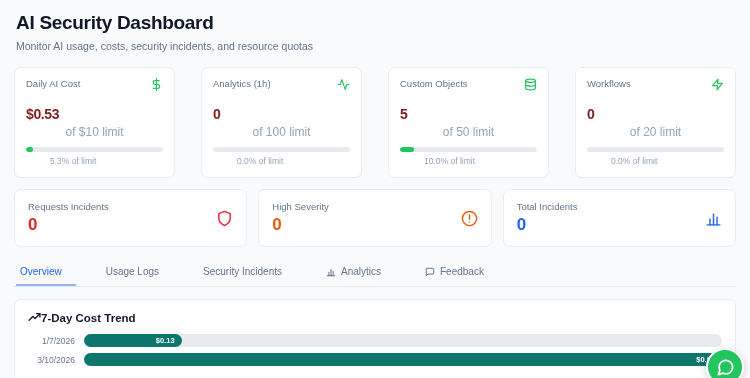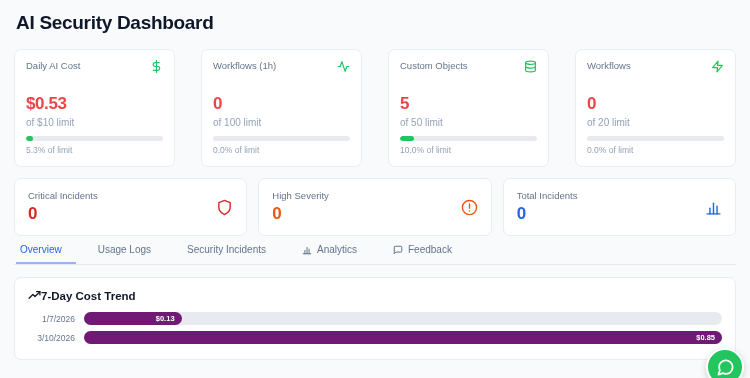--- a/index.html
+++ b/index.html
@@ -21,38 +21,38 @@
   }
 
   
   .quota-row { display: flex; gap: 26px; margin-top: 15px; }
   .quota-card {
     flex: 1; background: #ffffff; border: 1px solid #e8edf3; border-radius: 7px;
     padding: 10px 11px 11px 11px; min-height: 77px;
   }
   .quota-top { display: flex; align-items: flex-start; justify-content: space-between; }
   .quota-label { font-size: 9.5px; color: #64748b; }
-  .quota-value { font-size: 17px; font-weight: bold; color: #ef4444; margin-top: 21px; letter-spacing: -0.4px; }
-  .quota-limit { font-size: 10px; color: #94a3b8; margin-top: 3px; }
+  .quota-value { font-size: 14px; font-weight: bold; color: #7f1d1d; margin-top: 15px; letter-spacing: -0.4px; }
+  .quota-limit { font-size: 12px; color: #94a3b8; margin-top: 3px; text-align: center; }
   .bar-track { height: 5px; background: #e7eaee; border-radius: 3px; margin-top: 8px; overflow: hidden; }
   .bar-fill { height: 100%; background: #22c55e; border-radius: 3px; }
-  .quota-pct { font-size: 8.5px; color: #94a3b8; margin-top: 4px; }
+  .quota-pct { font-size: 8.5px; color: #94a3b8; margin-top: 4px; margin-left: 24px; }
 
   
   .incident-row { display: flex; gap: 11px; margin-top: 11px; }
   .incident-card {
     flex: 1; background: #ffffff; border: 1px solid #e8edf3; border-radius: 7px;
     padding: 11px 13px; min-height: 55px;
     display: flex; align-items: center; justify-content: space-between;
   }
   .incident-label { font-size: 9.5px; color: #64748b; }
   .incident-value { font-size: 17px; font-weight: bold; margin-top: 3px; letter-spacing: -0.3px; }
 
   
-  .tabs { display: flex; align-items: flex-end; gap: 8px; margin-top: 4px;
+  .tabs { display: flex; align-items: flex-end; gap: 16px; margin-top: 15px;
           border-bottom: 1px solid #e5e9ef; padding-left: 2px; }
   .tab {
     display: flex; align-items: center; gap: 5px;
     font-size: 10px; color: #64748b; padding: 4px 14px 7px 14px;
     border-bottom: 2px solid transparent; cursor: pointer; white-space: nowrap;
   }
   .tab:first-child { padding-left: 4px; }
   .tab.active { color: #2563eb; border-bottom-color: #93b4f5; font-weight: normal; }
 
   
@@ -60,41 +60,42 @@
     background: #ffffff; border: 1px solid #e8edf3; border-radius: 7px;
     margin-top: 12px; padding: 11px 13px 9px 13px;
   }
   .panel-title { display: flex; align-items: center; gap: 0;
     font-size: 11.5px; font-weight: bold; color: #0f172a; }
   .chart { margin-top: 10px; }
   .chart-row { display: flex; align-items: center; margin-bottom: 6px; }
   .chart-label { width: 56px; text-align: right; font-size: 8.5px; color: #64748b;
                  padding-right: 9px; flex: none; }
   .chart-track { flex: 1; height: 13px; background: #e7eaee; border-radius: 7px; position: relative; }
-  .chart-bar { height: 13px; background: #701a75; border-radius: 7px;
+  .chart-bar { height: 13px; background: #0f766e; border-radius: 7px;
                display: flex; align-items: center; justify-content: flex-end;
                padding-right: 7px; color: #ffffff; font-size: 7.5px; font-weight: bold; }
 
   
   .fab {
     position: absolute; right: 6px; bottom: -8px;
     width: 38px; height: 38px; border-radius: 50%;
     background: #22c55e; border: 2px solid #ffffff;
     display: flex; align-items: center; justify-content: center;
     box-shadow: 0 2px 7px rgba(0,0,0,0.18);
   }
   svg { display: block; }
 </style>
 </head>
 <body>
 
 <div class="page">
 
   <div class="header">
     <div class="page-title">AI Security Dashboard</div>
+    <div class="page-subtitle">Monitor AI usage, costs, security incidents, and resource quotas</div>
   </div>
 
   <div class="quota-row">
 
     <div class="quota-card">
       <div class="quota-top">
         <div class="quota-label">Daily AI Cost</div>
         <span>
           <svg width="13" height="13" viewBox="0 0 24 24" fill="none" stroke="#22c55e" stroke-width="2.2" stroke-linecap="round">
             <line x1="12" y1="1" x2="12" y2="23"></line>
@@ -105,21 +106,21 @@
       <div class="quota-value">$0.53</div>
       <div class="quota-limit">of $10 limit</div>
       <div class="bar-track">
         <div class="bar-fill" style="width: 5.3%;"></div>
       </div>
       <div class="quota-pct">5.3% of limit</div>
     </div>
 
     <div class="quota-card">
       <div class="quota-top">
-        <div class="quota-label">Workflows (1h)</div>
+        <div class="quota-label">Analytics (1h)</div>
         <span>
           <svg width="13" height="13" viewBox="0 0 24 24" fill="none" stroke="#22c55e" stroke-width="2.2" stroke-linecap="round" stroke-linejoin="round">
             <polyline points="22 12 18 12 15 21 9 3 6 12 2 12"></polyline>
           </svg>
         </span>
       </div>
       <div class="quota-value">0</div>
       <div class="quota-limit">of 100 limit</div>
       <div class="bar-track">
         <div class="bar-fill" style="width: 0%;"></div>
@@ -162,21 +163,21 @@
       </div>
       <div class="quota-pct">0.0% of limit</div>
     </div>
 
   </div>
 
   <div class="incident-row">
 
     <div class="incident-card">
       <div>
-        <div class="incident-label">Critical Incidents</div>
+        <div class="incident-label">Requests Incidents</div>
         <div class="incident-value" style="color:#dc2626">0</div>
       </div>
       <span>
         <svg width="17" height="17" viewBox="0 0 24 24" fill="none" stroke="#dc2626" stroke-width="2" stroke-linecap="round" stroke-linejoin="round">
           <path d="M12 22s8-4 8-10V5l-8-3-8 3v7c0 6 8 10 8 10z"></path>
         </svg>
       </span>
     </div>
 
     <div class="incident-card">

